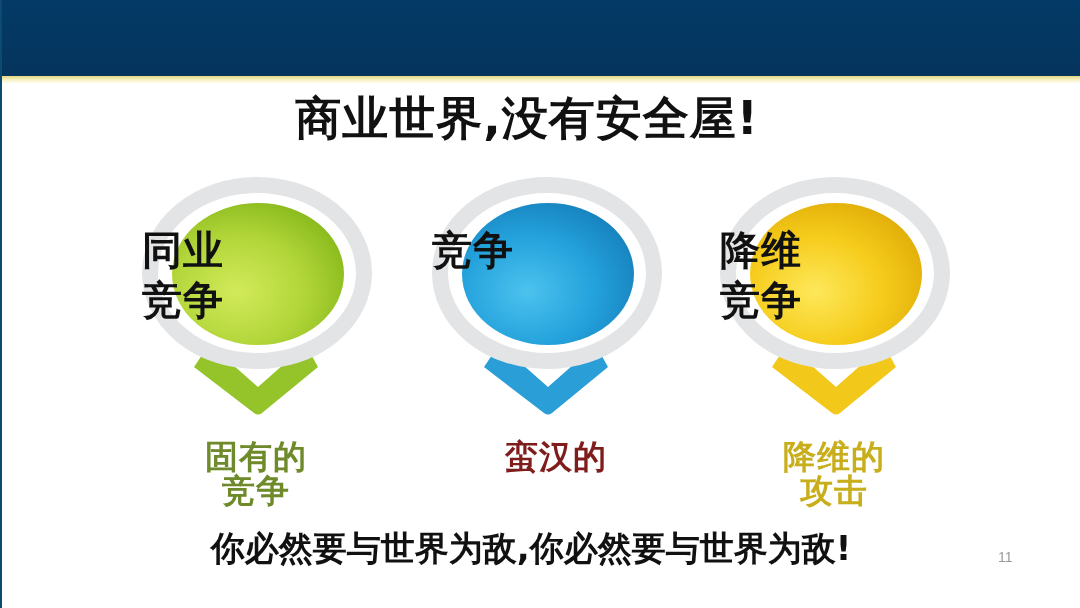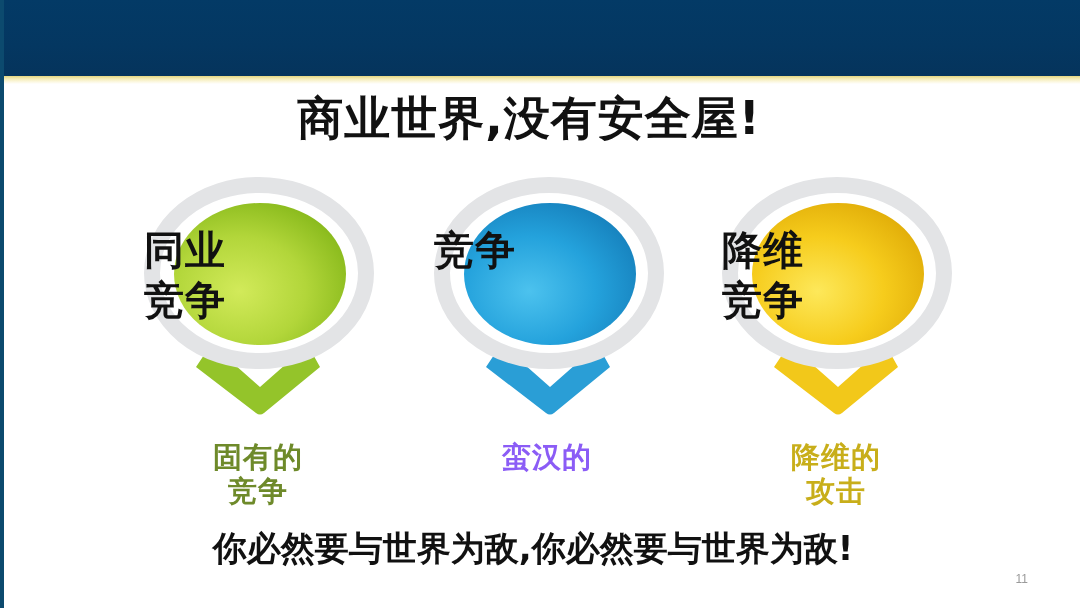--- a/index.html
+++ b/index.html
@@ -1,43 +1,43 @@
 <!DOCTYPE html>
 <html><head>
 <meta charset="utf-8">
 <style>
   * { margin: 0; padding: 0; box-sizing: border-box; }
   html, body { width: 1080px; height: 608px; overflow: hidden; background: #ffffff; }
   body { font-family: "DejaVu Sans", "Liberation Sans", sans-serif; position: relative; }
 
   .slide { position: absolute; left: 0; top: 0; width: 871px; height: 608px; background: #ffffff;
-           border-left: 4px solid #0c4a6e; }
+           border-left: 2px solid #0c4a6e; }
 
   .header-band { position: absolute; left: 0; top: 0; width: 1080px; height: 76px;
                  background: linear-gradient(180deg, #033a66 0%, #043761 60%, #05345c 100%); }
   .header-rule { position: absolute; left: 0; top: 76px; width: 1080px; height: 8px;
                  background: linear-gradient(180deg, #e4d680 0%, #f4ecb6 35%, #fbf7de 70%, #ffffff 100%); }
 
   .title { position: absolute; left: 0; top: 90px; width: 1050px; text-align: center;
            font-size: 46px; font-weight: bold; color: #111111; letter-spacing: 1px; line-height: 56px; }
 
   .pin { position: absolute; top: 177px; width: 230px; height: 240px; }
   .pin svg.frame { position: absolute; left: 0; top: 0; width: 230px; height: 240px; overflow: visible; }
   .pin .pin-text { position: absolute; left: 0; top: 48px; width: 230px; text-align: left;
                    font-size: 40px; font-weight: bold; color: #111111; line-height: 50px; letter-spacing: 1px; }
 
   .pin-label { position: absolute; top: 440px; width: 160px; text-align: center;
-               font-size: 29px; font-weight: bold; line-height: 34px; letter-spacing: 1px; }
+               font-size: 33px; font-weight: bold; line-height: 34px; letter-spacing: 1px; }
 
   .closing { position: absolute; left: 0; top: 526px; width: 1080px; text-align: center;
              font-size: 34px; font-weight: bold; color: #111111; line-height: 44px; letter-spacing: 0px; }
   .closing-inner { display: inline-block; margin-left: -22px; }
 
-  .page-number { position: absolute; left: 996px; top: 572px; width: 28px; text-align: right;
-                 font-size: 12px; color: #9a9a9a; font-family: "Liberation Sans", sans-serif; }
+  .page-number { position: absolute; left: 996px; top: 549px; width: 28px; text-align: left;
+                 font-size: 14px; color: #9a9a9a; font-family: "Liberation Sans", sans-serif; }
 </style>
 </head>
 <body>
 
 <div class="slide">
   <div class="header-band"></div>
   <div class="header-rule"></div>
 
   <div class="title">商业世界,没有安全屋!</div>
 
@@ -94,21 +94,21 @@
     <div class="pin-text">
       <div>降维</div>
       <div>竞争</div>
     </div>
   </div>
 
   <div class="pin-label" style="left:174px; color:#6e8a2a;">
     <div>固有的</div>
     <div>竞争</div>
   </div>
-  <div class="pin-label" style="left:463px; color:#8b5cf6;">
+  <div class="pin-label" style="left:474px; color:#7f1d1d;">
     <div>蛮汉的</div>
   </div>
   <div class="pin-label" style="left:752px; color:#c8ae1a;">
     <div>降维的</div>
     <div>攻击</div>
   </div>
 
   <div class="closing">
     <span class="closing-inner">你必然要与世界为敌,你必然要与世界为敌!</span>
   </div>

